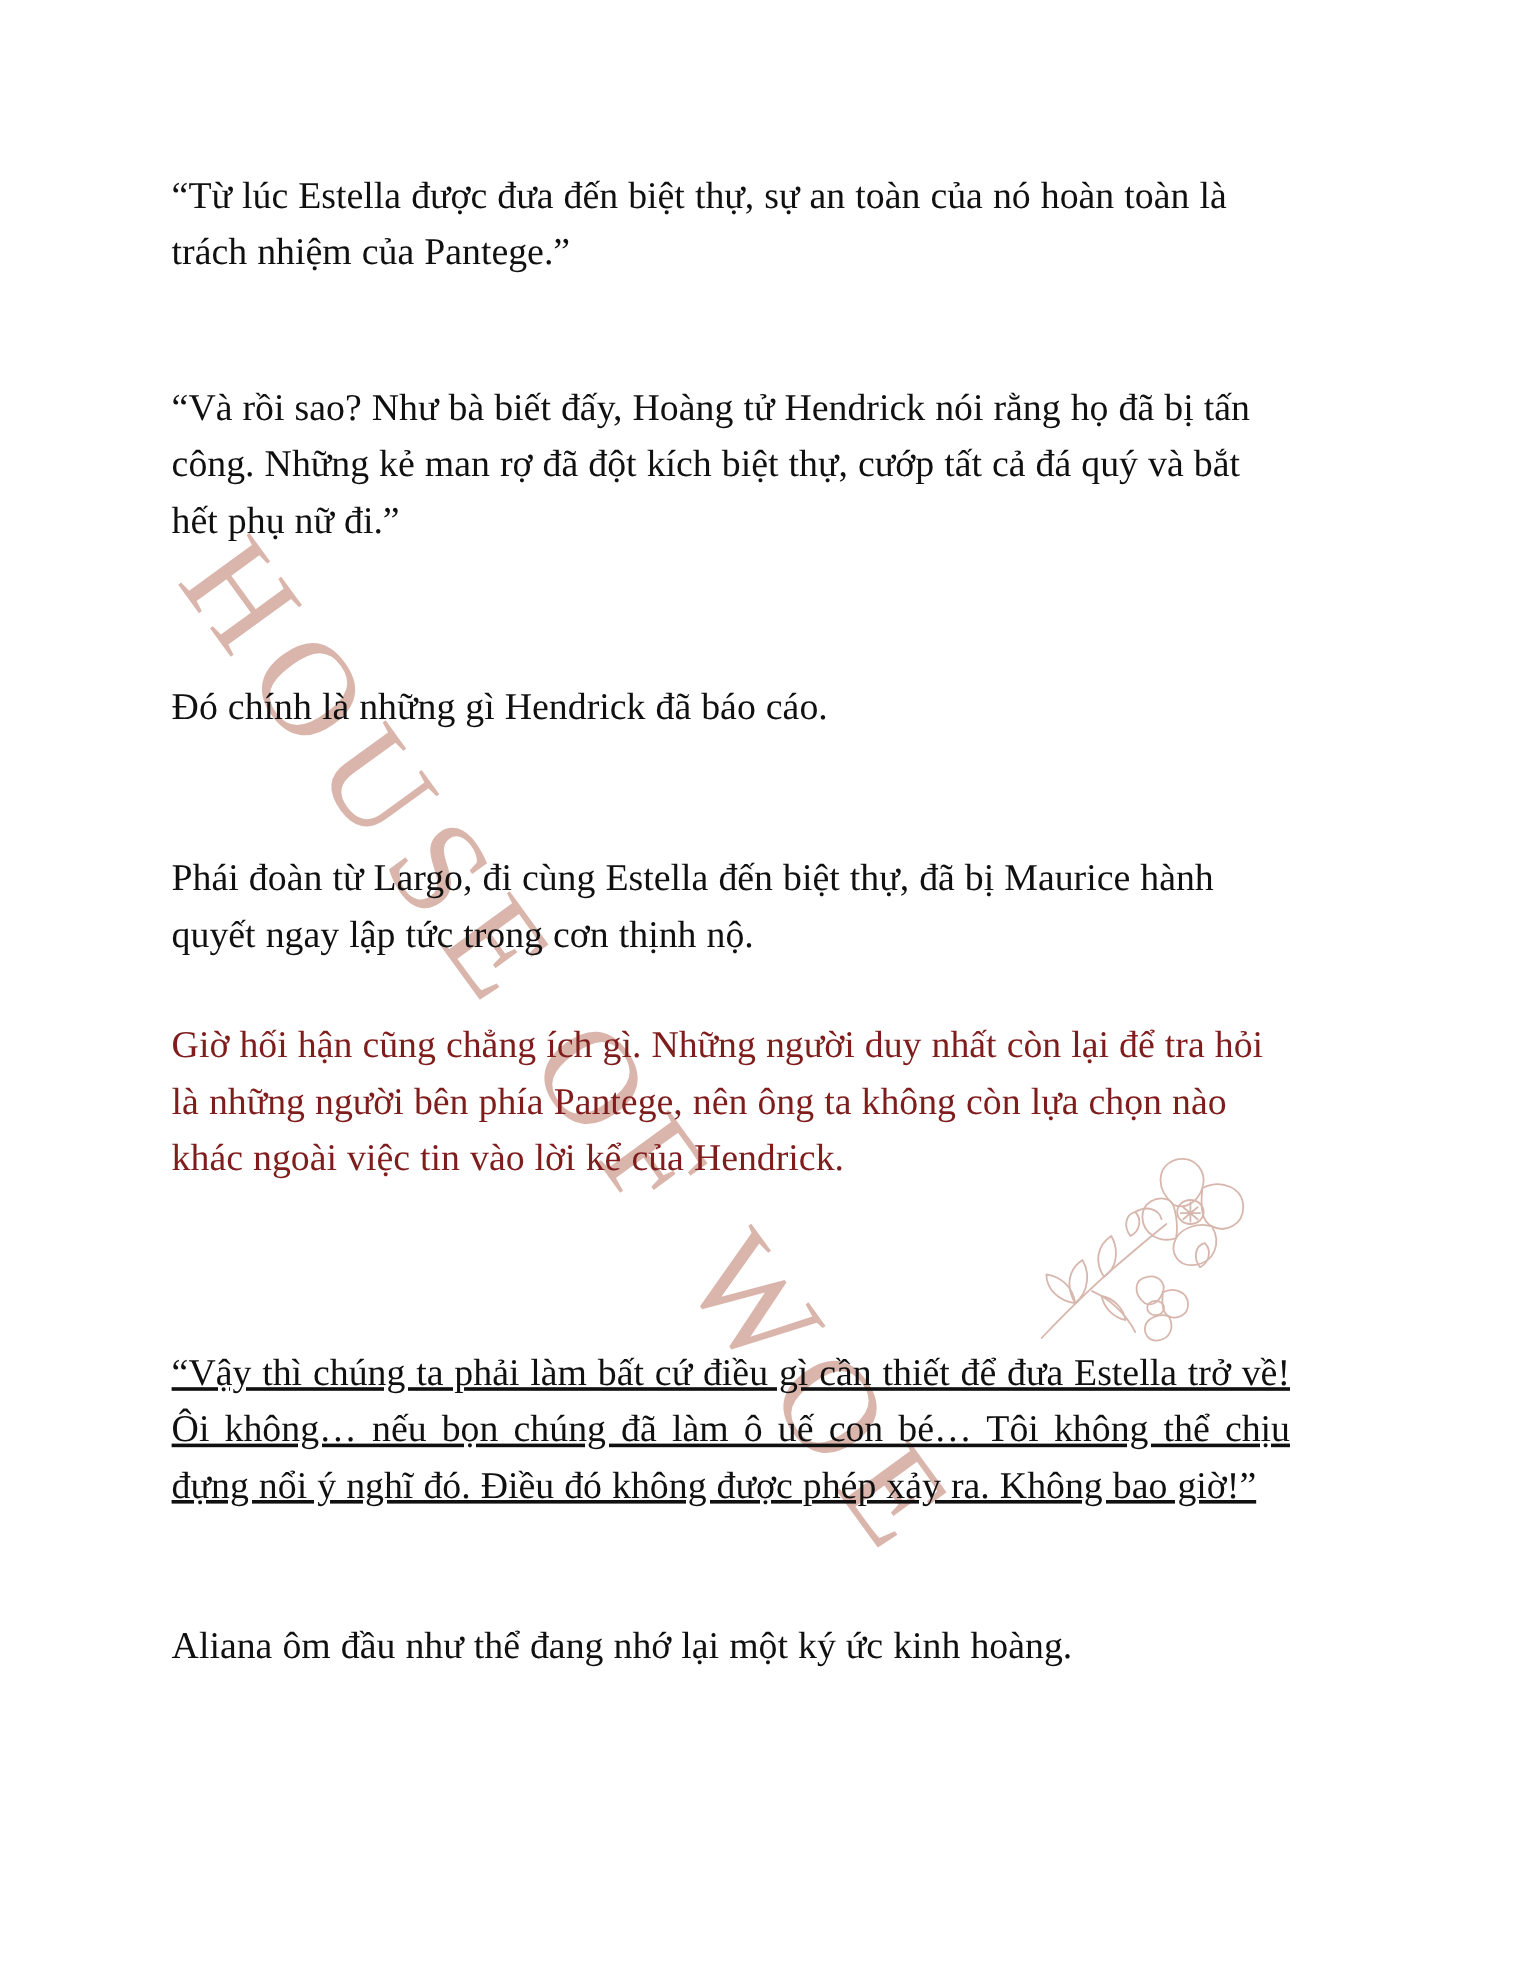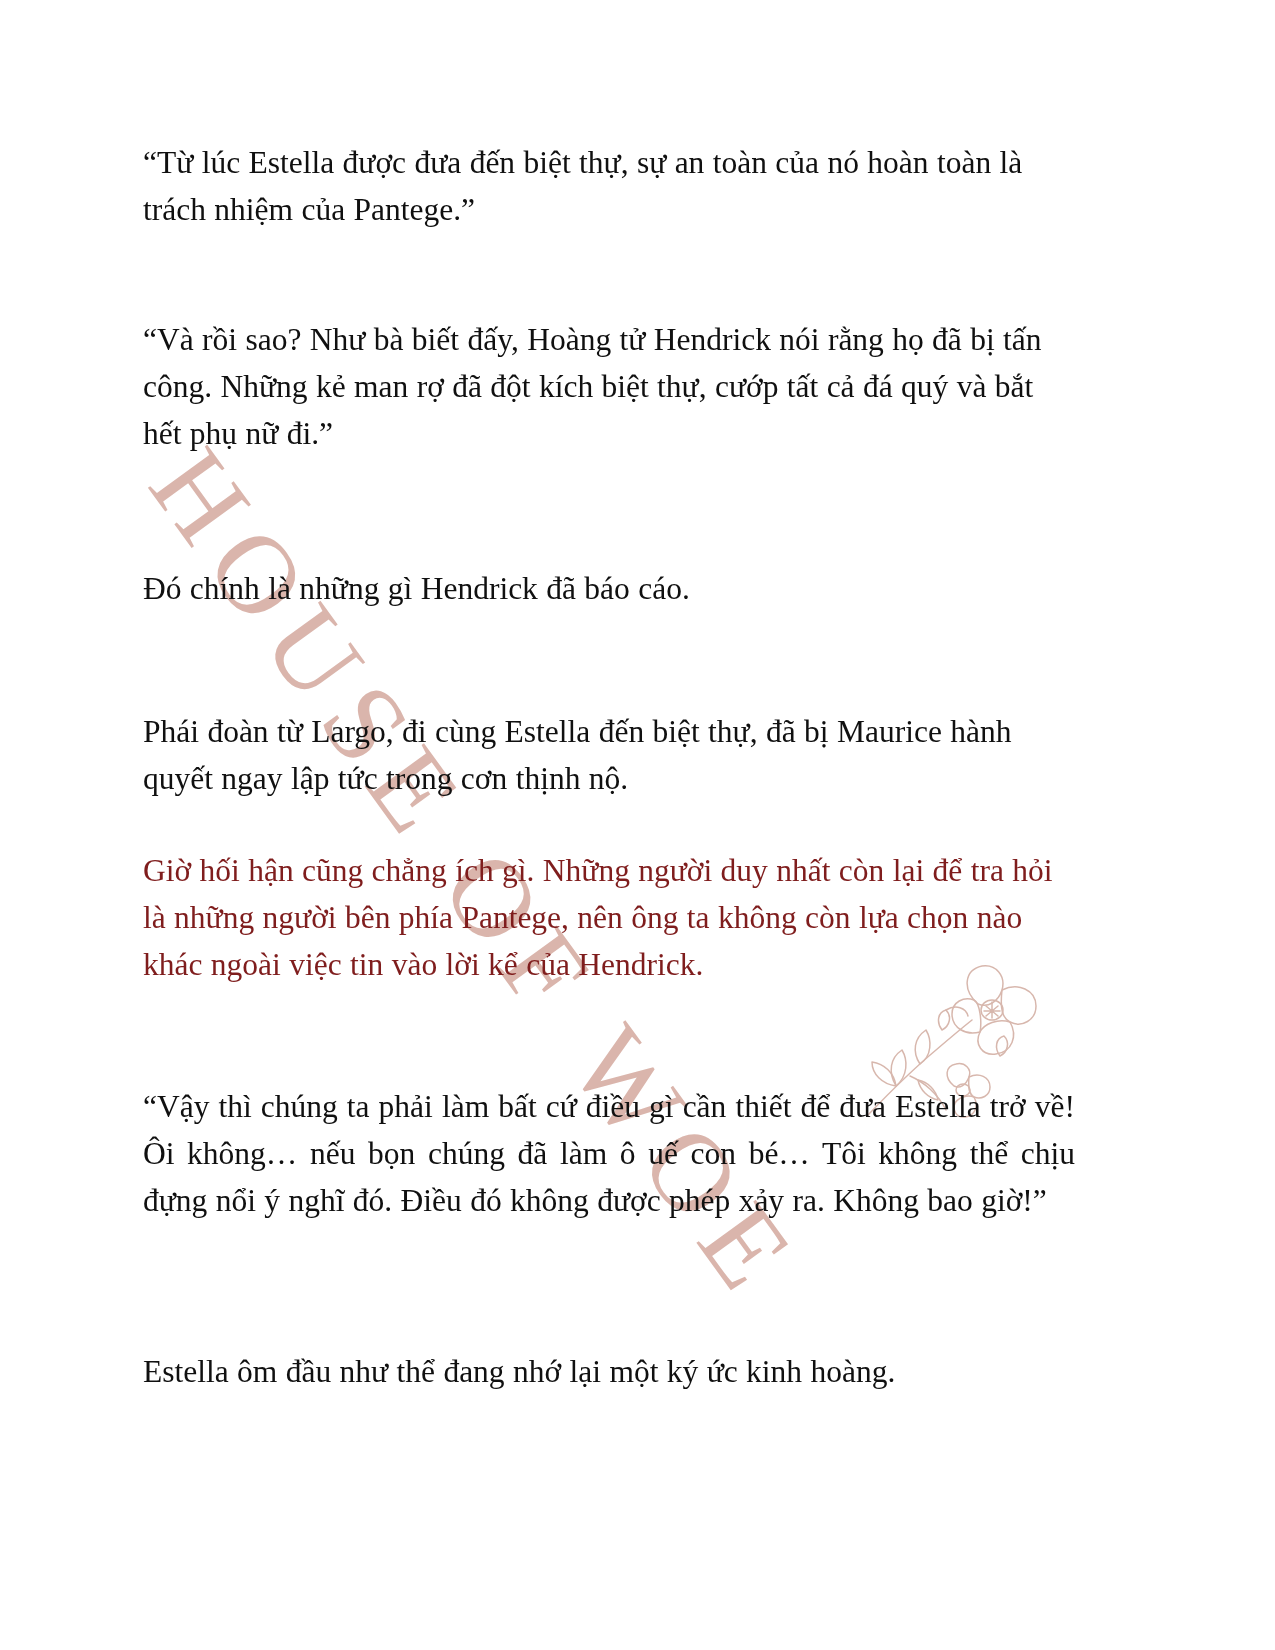--- a/index.html
+++ b/index.html
@@ -91,21 +91,21 @@
     text-align: justify;
     text-justify: inter-word;
   }
 
   
   #p1 { top: 139px; }
   #p2 { top: 300px; margin-top: 16px; }
   #p3 { top: 565px; }
   #p4 { top: 672px; margin-top: 36px; }
   #p5 { top: 847px; }
-  #p6 { top: 1083px; }
+  #p6 { top: 1120px; text-decoration: underline; }
   #p7 { top: 1348px; }
 
 </style>
 </head>
 <body>
 
 <div id="page" style="background: rgb(255, 255, 255);">
 
   <div id="watermark-layer">
 
@@ -154,17 +154,17 @@
     <p class="para" id="p2" style="color: rgb(16, 16, 16);">“Và rồi sao? Như bà biết đấy, Hoàng tử Hendrick nói rằng họ đã bị tấn công. Những kẻ man rợ đã đột kích biệt thự, cướp tất cả đá quý và bắt hết phụ nữ đi.”</p>
 
     <p class="para" id="p3" style="color: rgb(16, 16, 16);">Đó chính là những gì Hendrick đã báo cáo.</p>
 
     <p class="para" id="p4" style="color: rgb(16, 16, 16);">Phái đoàn từ Largo, đi cùng Estella đến biệt thự, đã bị Maurice hành quyết ngay lập tức trong cơn thịnh nộ.</p>
 
     <p class="para" id="p5" style="color: #7f1d1d;">Giờ hối hận cũng chẳng ích gì. Những người duy nhất còn lại để tra hỏi là những người bên phía Pantege, nên ông ta không còn lựa chọn nào khác ngoài việc tin vào lời kể của Hendrick.</p>
 
     <p class="para justify" id="p6" style="color: rgb(16, 16, 16);">“Vậy thì chúng ta phải làm bất cứ điều gì cần thiết để đưa Estella trở về! Ôi không… nếu bọn chúng đã làm ô uế con bé… Tôi không thể chịu đựng nổi ý nghĩ đó. Điều đó không được phép xảy ra. Không bao giờ!”</p>
 
-    <p class="para" id="p7" style="color: rgb(16, 16, 16);">Estella ôm đầu như thể đang nhớ lại một ký ức kinh hoàng.</p>
+    <p class="para" id="p7" style="color: rgb(16, 16, 16);">Aliana ôm đầu như thể đang nhớ lại một ký ức kinh hoàng.</p>
 
   </div>
 
 </div>
 
 </body></html>

